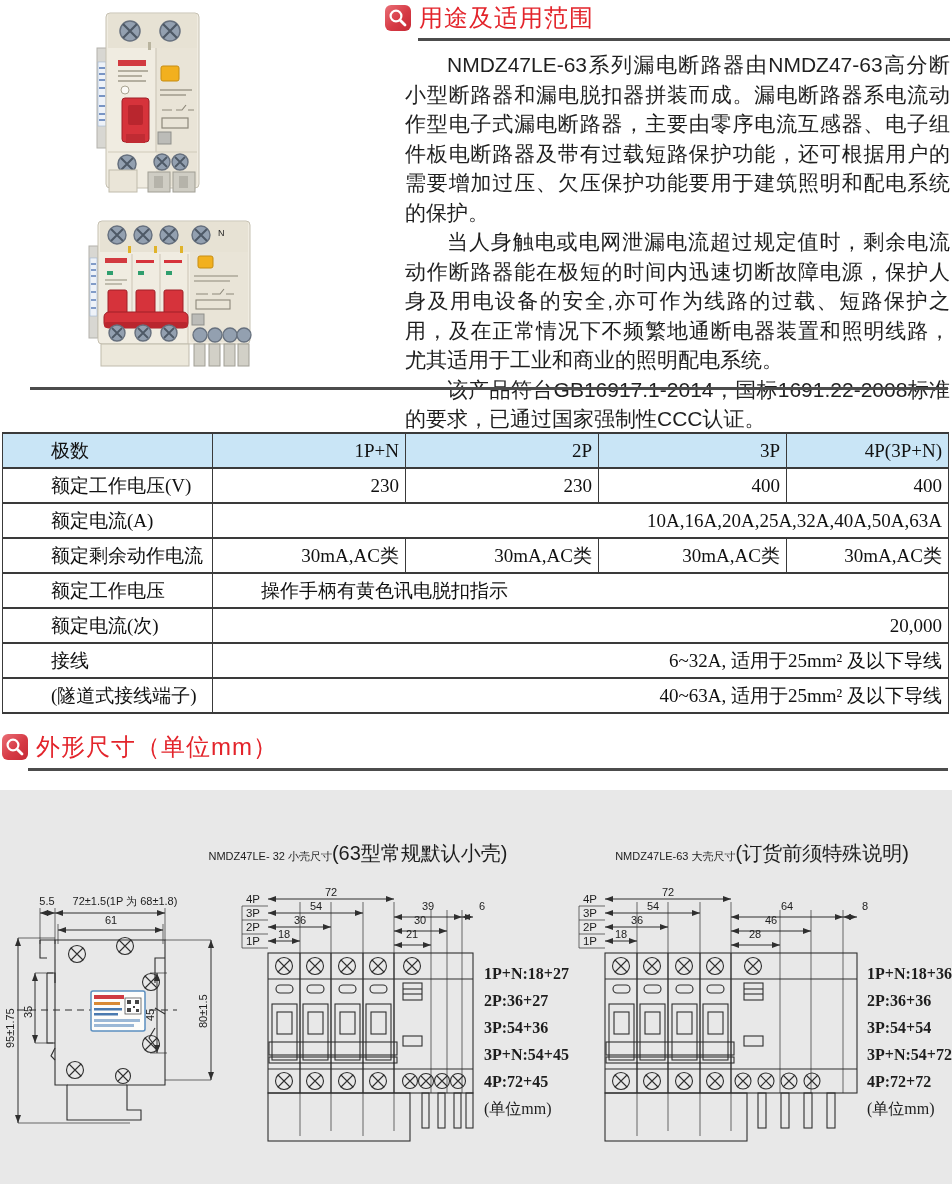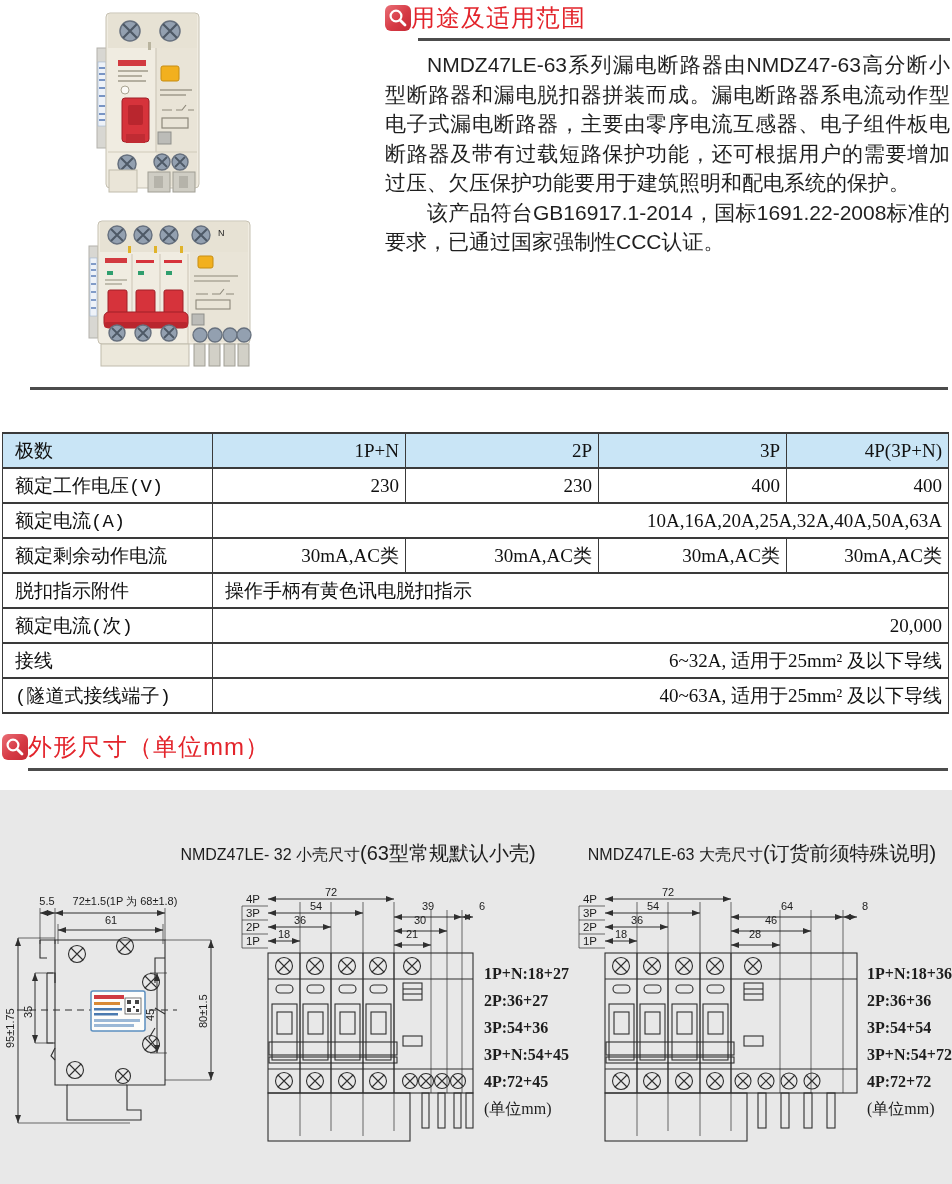--- a/index.html
+++ b/index.html
@@ -1,53 +1,53 @@
 <!DOCTYPE html>
 <html><head>
 <meta charset="utf-8">
 <style>
   html,body{margin:0;padding:0;background:#fff;}
   .page{position:relative;width:952px;height:1184px;background:#ffffff;
         font-family:"Liberation Sans",sans-serif;color:#222;overflow:hidden;}
 
   
-  .sec-head{display:flex;align-items:center;gap:0;}
+  .sec-head{display:flex;align-items:center;gap:8px;}
   .sec-icon{flex:0 0 26px;width:26px;height:26px;border-radius:6px;
             background:linear-gradient(135deg,#ea6f77 0%,#d63a45 55%,#c62a36 100%);
             display:flex;align-items:center;justify-content:center;}
   .sec-title{font-size:24px;color:#e3242b;font-weight:400;letter-spacing:1px;white-space:nowrap;}
   .rule{height:3px;background:#4c4c4c;}
 
   
   .usage{position:absolute;left:385px;top:2px;width:565px;}
   .usage .rule{margin-left:33px;margin-top:4px;}
-  .usage-text{margin-top:9px;}
+  .usage-text{margin-top:9px;margin-left:20px;}
   .usage-text p{margin:0;text-indent:2em;font-size:21px;line-height:29.5px;
                 text-align:justify;color:#1f1f1f;}
 
   
   .sec-params{position:absolute;left:2px;top:383px;width:946px;}
   .sec-params .rule{margin-left:28px;margin-top:4px;}
 
   
   table.params{position:absolute;left:2px;top:432px;width:946px;border-collapse:collapse;table-layout:fixed;}
   table.params th,table.params td{border:1.5px solid #3a3a3a;border-top-width:2px;border-bottom-width:2px;
         height:33px;padding:0 6px 0 12px;font-weight:400;text-align:left;vertical-align:middle;
         font-size:19px;color:#111;white-space:nowrap;overflow:hidden;}
   table.params th{background:#c9e5f6;}
-  table.params .lab{padding-left:12px;font-family:Liberation Mono, monospace;}
+  table.params .lab{padding-left:48px;font-family:Liberation Serif, serif;}
   table.params .v{font-family:"Liberation Serif","DejaVu Serif",serif;text-align:right;}
 
   
   .sec-dims{position:absolute;left:2px;top:731px;width:946px;}
   .sec-dims .rule{margin-left:26px;margin-top:5px;}
 
   .panel{position:absolute;left:0;top:790px;width:952px;height:394px;background:#e8e8e8;}
   .dwg-title{position:absolute;top:50px;text-align:center;color:#1d1d1d;white-space:nowrap;}
-  .dwg-title .pfx{font-size:16px;}
+  .dwg-title .pfx{font-size:11px;}
   .dwg-title .sfx{font-size:20px;}
   .dwg-title.t1{left:168px;width:380px;}
   .dwg-title.t2{left:572px;width:380px;}
   .dwg{position:absolute;}
   .dwg-side{left:5px;top:98px;}
   .dwg-small{left:238px;top:96px;}
   .dwg-large{left:575px;top:96px;}
 
   .photo{position:absolute;}
   .photo1{left:96px;top:10px;}
@@ -232,20 +232,21 @@
         <svg width="26" height="26" viewBox="0 0 26 26">
           <circle cx="11" cy="11" r="5.4" fill="none" stroke="#ffffff" stroke-width="2.2"></circle>
           <line x1="15.2" y1="15.2" x2="20" y2="20" stroke="#ffffff" stroke-width="2.8" stroke-linecap="round"></line>
         </svg>
       </span>
       <span class="sec-title">用途及适用范围</span>
     </div>
     <div class="rule"></div>
     <div class="usage-text">
       <p>NMDZ47LE-63系列漏电断路器由NMDZ47-63高分断小型断路器和漏电脱扣器拼装而成。漏电断路器系电流动作型电子式漏电断路器，主要由零序电流互感器、电子组件板电断路器及带有过载短路保护功能，还可根据用户的需要增加过压、欠压保护功能要用于建筑照明和配电系统的保护。</p>
+      <p>当人身触电或电网泄漏电流超过规定值时，剩余电流 动作断路器能在极短的时间内迅速切断故障电源，保护人身及用电设备的安全,亦可作为线路的过载、短路保护之用，及在正常情况下不频繁地通断电器装置和照明线路，尤其适用于工业和商业的照明配电系统。</p>
       <p>该产品符台GB16917.1-2014，国标1691.22-2008标准的要求，已通过国家强制性CCC认证。</p>
     </div>
   </div>
 
   <div class="sec-params">
     <div class="rule"></div>
   </div>
 
   <table class="params">
     <colgroup>
@@ -275,21 +276,21 @@
       <td class="v" colspan="4">10A,16A,20A,25A,32A,40A,50A,63A</td>
     </tr>
     <tr>
       <td class="lab">额定剩余动作电流</td>
       <td class="v">30mA,AC类</td>
       <td class="v">30mA,AC类</td>
       <td class="v">30mA,AC类</td>
       <td class="v">30mA,AC类</td>
     </tr>
     <tr>
-      <td class="lab">脱扣指示附件</td>
+      <td class="lab">额定工作电压</td>
       <td class="lab" colspan="4">操作手柄有黄色讯电脱扣指示</td>
     </tr>
     <tr>
       <td class="lab">额定电流(次)</td>
       <td class="v" colspan="4">20,000</td>
     </tr>
     <tr>
       <td class="lab">接线</td>
       <td class="v" colspan="4">6~32A, 适用于25mm² 及以下导线</td>
     </tr>

